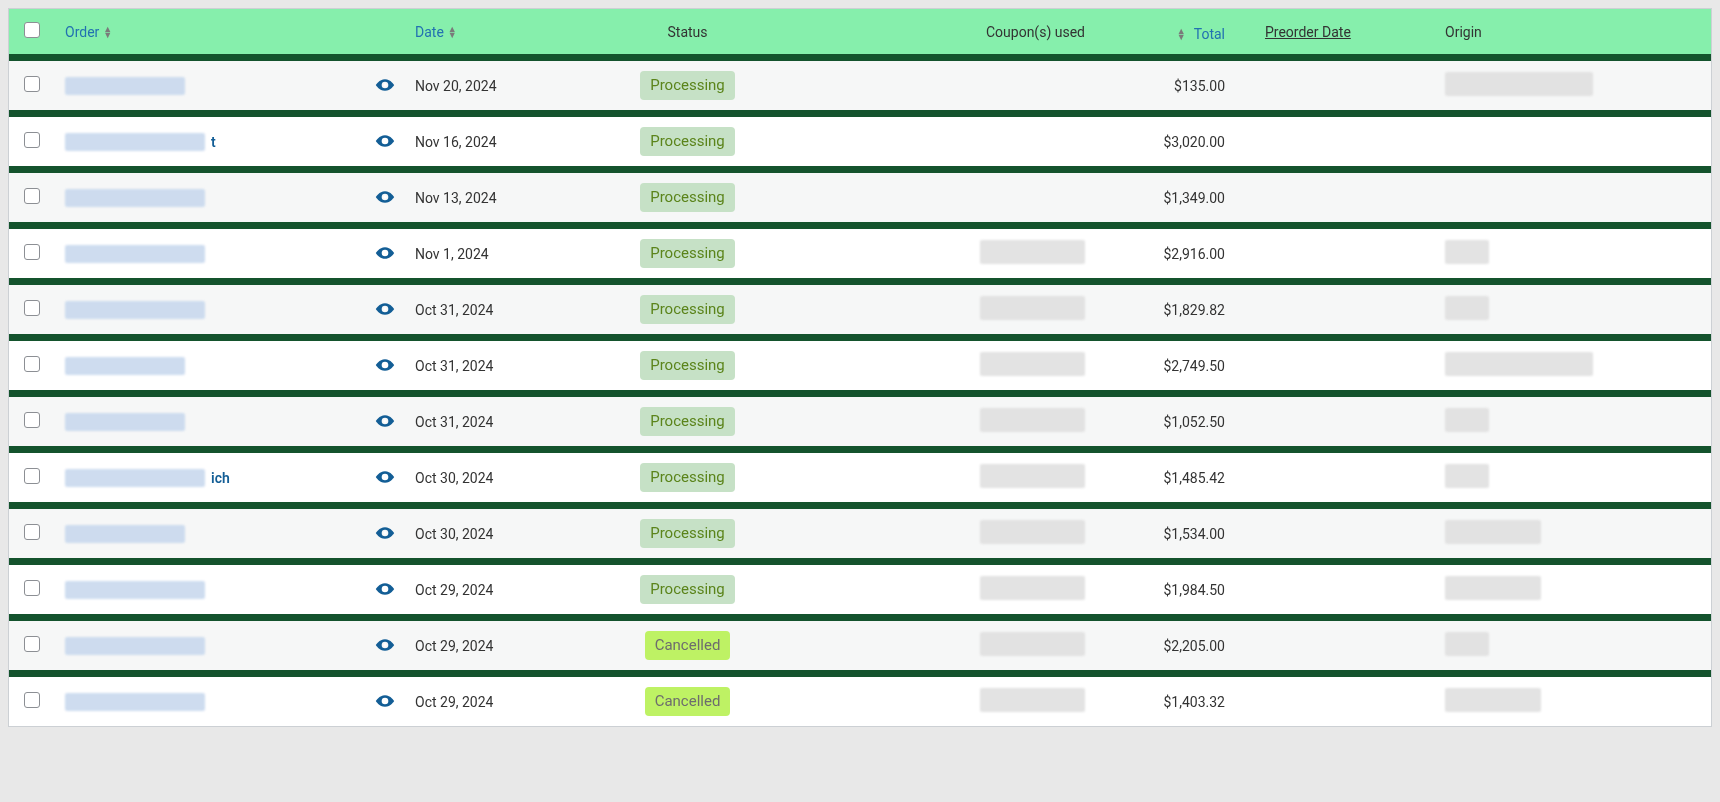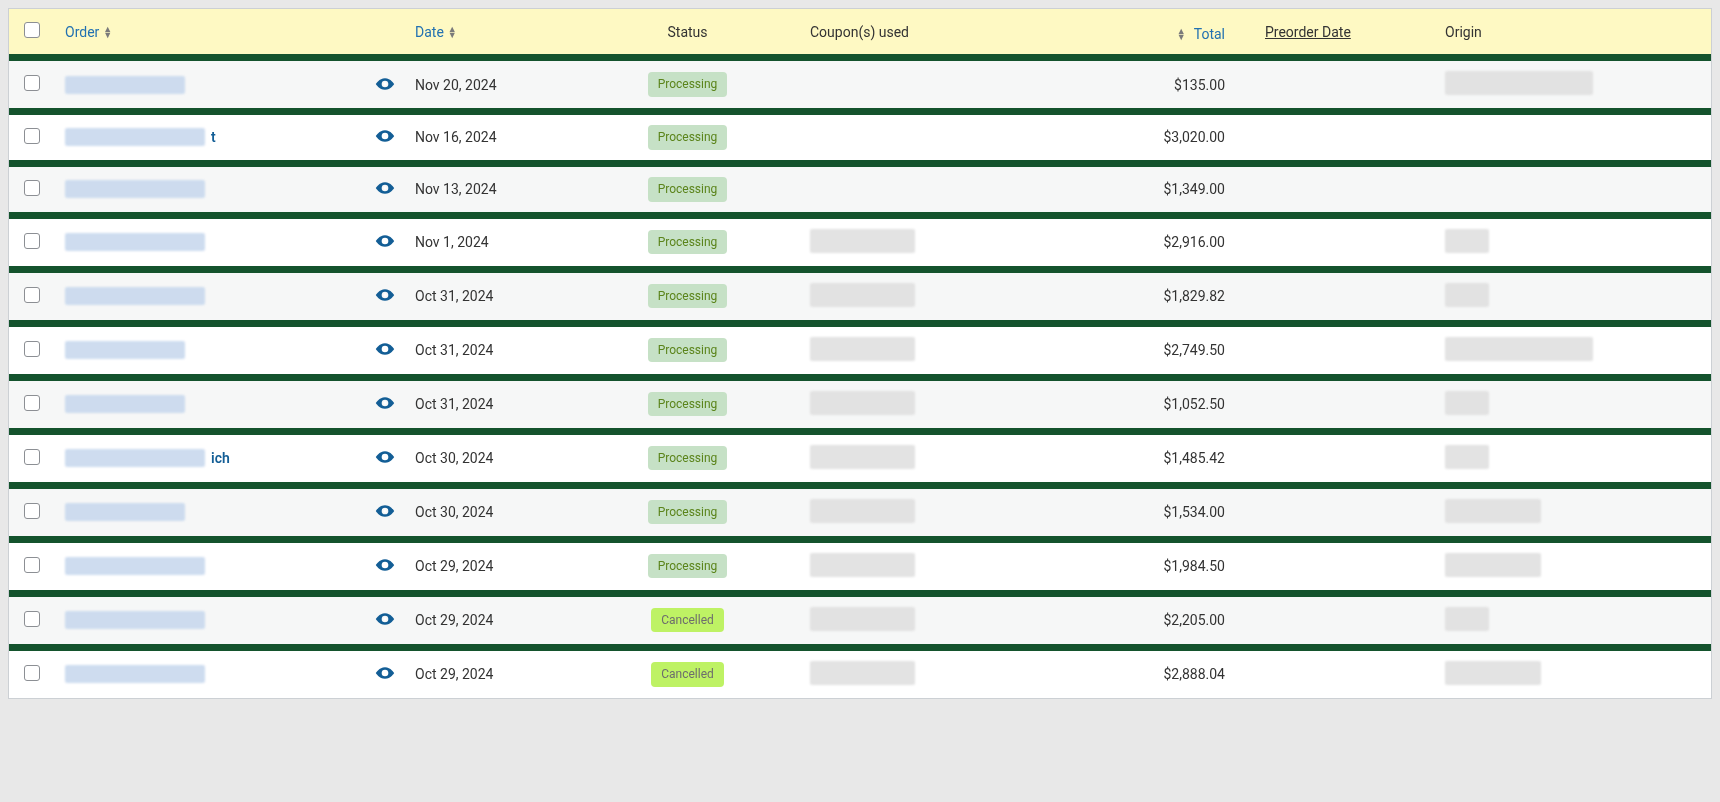--- a/index.html
+++ b/index.html
@@ -1,46 +1,46 @@
 <!DOCTYPE html>
 <html><head>
 <meta charset="utf-8">
 <style>
   * { box-sizing: border-box; margin: 0; padding: 0; }
   html, body { width: 1720px; height: 802px; font-family: -apple-system, BlinkMacSystemFont, "Segoe UI", Roboto, sans-serif; font-size: 14px; color: #333; background: #e8e8e8; }
   .wrap { padding: 8px 8px 0 8px; }
   .table-container { background: #fff; border: 1px solid #ccd0d4; width: 100%; }
   table { width: 100%; border-collapse: collapse; table-layout: fixed; }
-  thead th { text-align: left; font-weight: 400; padding: 12px 10px; border-bottom: 1px solid #ccd0d4; color: #333; background: #fef9c3; }
+  thead th { text-align: left; font-weight: 400; padding: 12px 10px; border-bottom: 1px solid #ccd0d4; color: #333; background: #86efac; }
   thead th.sortable a { color: #2271b1; text-decoration: none; display: inline-flex; align-items: center; gap: 4px; }
   thead th .sort-arrows { display:inline-flex; flex-direction:column; line-height:6px; font-size:9px; color:#7a7a7a; }
   thead th.right { text-align: right; }
   tbody tr { border-top: 7px solid #14532d; }
   tbody tr:nth-child(odd) { background: #f6f7f7; }
   tbody tr:nth-child(even) { background: #ffffff; }
   tbody td { padding: 10px 10px; vertical-align: middle; height: 51px; }
   tbody td.right { text-align: right; }
   .cb-col { width: 46px; text-align:center; }
   .order-col { width: 310px; }
   .preview-col { width: 40px; text-align:center; }
   .date-col { width: 170px; }
   .status-col { width: 225px; text-align: center; }
-  .coupon-col { width: 295px; }
+  .coupon-col { width: 295px; text-align: right; }
   .total-col { width: 140px; }
   .preorder-col { width: 200px; text-decoration: underline; }
   .origin-col { width: auto; }
   input[type="checkbox"] { width:16px; height:16px; border:1px solid #8c8f94; border-radius:3px; background:#fff; appearance:none; -webkit-appearance:none; cursor:pointer; }
   .redact { display:inline-block; background:#dbe6f4; border-radius:2px; filter: blur(1px); opacity:0.9; }
   .redact.blue { background:#c9d9ee; }
   .redact.gray { background:#e0e0e0; }
   .order-redact { height:18px; width:140px; }
   .coupon-redact { height:24px; width:105px; }
   .origin-redact { height:24px; }
   .eye-icon { color:#135e96; display:inline-block; }
-  .status-badge { display:inline-block; padding:4px 10px; border-radius:4px; font-size:12px; line-height:1.4; }
+  .status-badge { display:inline-block; padding:4px 10px; border-radius:4px; font-size:15px; line-height:1.4; }
   .status-processing { background:#c6e1c6; color:#5b841b; }
   .status-cancelled { background:#bef264; color:#6d6d6d; }
   .order-link { color:#135e96; font-weight:600; }
   .order-flex { display:flex; align-items:center; gap:6px; }
 </style>
 </head>
 <body>
 
 <div class="wrap">
   <div class="table-container">
@@ -292,20 +292,20 @@
                 <span class="redact blue order-redact" style="width:140px"></span>
               </span>
             </td>
             <td class="preview-col"><span class="eye-icon"><svg width="20" height="12" viewBox="0 0 24 14" fill="currentColor">
                   <path d="M12 0C5 0 1 7 1 7s4 7 11 7 11-7 11-7S19 0 12 0zm0 11a4 4 0 110-8 4 4 0 010 8z"></path>
                   <circle cx="12" cy="7" r="2" fill="#fff"></circle>
                 </svg></span></td>
             <td class="date-col">Oct 29, 2024</td>
             <td class="status-col"><span class="status-badge status-cancelled">Cancelled</span></td>
             <td class="coupon-col"><span class="redact gray coupon-redact"></span></td>
-            <td class="total-col right">$2,888.04</td>
+            <td class="total-col right">$1,403.32</td>
             <td class="preorder-col"></td>
             <td class="origin-col"><span class="redact gray origin-redact" style="width:96px"></span></td>
           </tr>
         </tbody>
     </table>
   </div>
 </div>
 
 </body></html>

